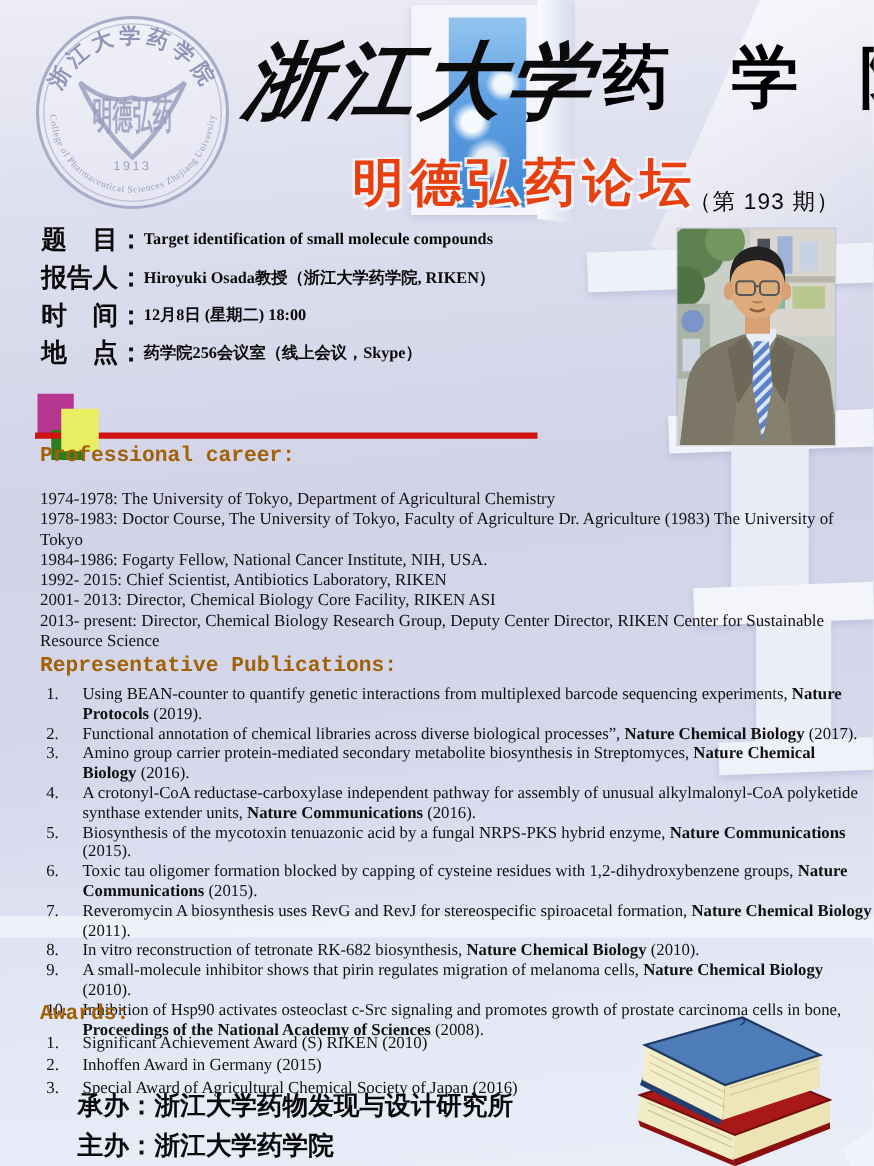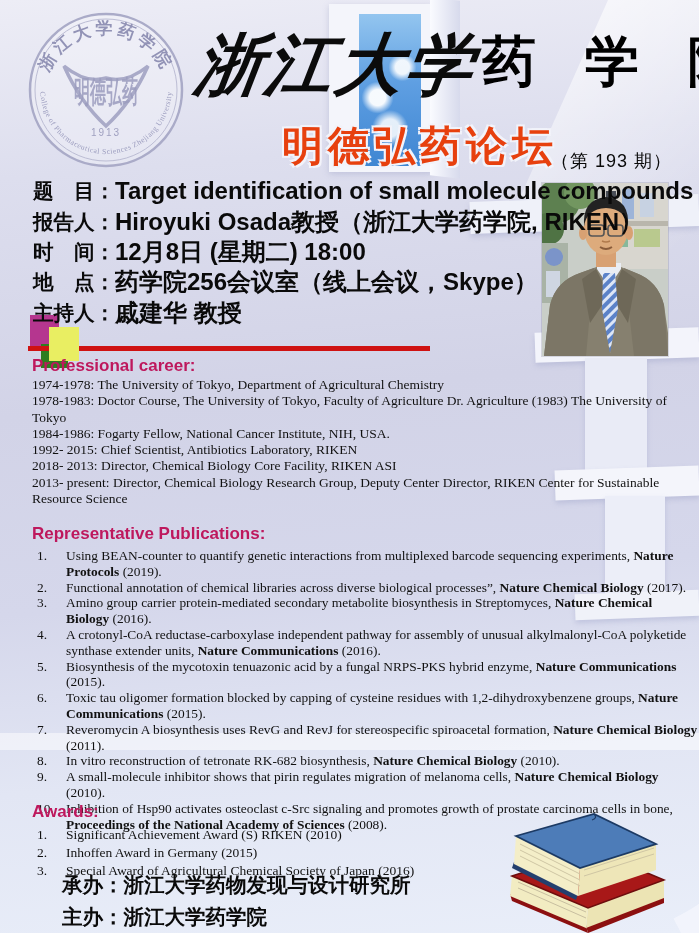--- a/index.html
+++ b/index.html
@@ -37,38 +37,38 @@
   .col{font-weight:900;font-size:54px;letter-spacing:17px;color:#000;margin-left:6px;
     display:inline-block;vertical-align:8px}
   .forum{margin-top:8px;margin-left:86px;font-size:41px;font-weight:900;color:#e7400e;letter-spacing:5px;
     text-shadow:2px 2px 0 #f2f3fa,-2px -2px 0 #f2f3fa,2px -2px 0 #f2f3fa,-2px 2px 0 #f2f3fa}
   .issue{position:absolute;left:551px;top:149px;font-size:18px;font-weight:400;letter-spacing:1px;z-index:3}
 
   
   .details{position:absolute;left:33px;top:176px;z-index:3}
   .drow{display:flex;height:30.4px;align-items:center}
   .dlabel{font-weight:900;font-size:20.5px;white-space:pre}
-  .dvalue{font-weight:700;font-size:24px;white-space:pre;font-family:Liberation Sans, sans-serif}
+  .dvalue{font-weight:700;font-size:13px;white-space:pre;font-family:Liberation Serif, serif}
 
   
   .photo{position:absolute;left:542px;top:183px;width:126px;height:173px;z-index:2;
     box-shadow:0 0 0 1px rgba(120,120,140,.25)}
 
   
   .sq{position:absolute}
   .sq.m{left:30px;top:315px;width:29px;height:35px;background:#b5368f;z-index:2}
   .sq.g{left:41px;top:344px;width:27px;height:24px;background:#2f7d1f;z-index:2}
   .redline{position:absolute;left:28px;top:346px;width:402px;height:5px;background:#cf1212;z-index:2}
   .sq.y{left:49px;top:327px;width:30px;height:34px;background:#e9ee62;z-index:3}
 
   
   .sec{position:absolute;z-index:3}
-  .sec-heading{font-family:Liberation Sans, sans-serif;font-weight:700;font-size:17px;color:#be185d}
+  .sec-heading{font-family:Liberation Mono, monospace;font-weight:700;font-size:17px;color:#a16207}
   .career{left:32px;top:356px;width:666px}
-  .career .items{margin-top:1px}
+  .career .items{margin-top:16px}
   .citem{font-family:"Liberation Serif","DejaVu Serif",serif;font-size:13.5px;line-height:16.3px;color:#111}
   .pubs{left:32px;top:524px;width:666px}
   .pubs .items{margin-top:4px}
   .pitem{display:flex;font-family:"Liberation Serif","DejaVu Serif",serif;font-size:13.4px;line-height:15.8px;color:#111}
   .pnum{flex:0 0 24px;padding-left:5px}
   .ptext{flex:1;padding-left:5px}
   .journal{font-weight:700}
   .awards{left:32px;top:802px;width:520px}
   .awards .items{margin-top:4px}
   .aitem{display:flex;font-family:"Liberation Serif","DejaVu Serif",serif;font-size:13.5px;line-height:18px;color:#111}
@@ -137,24 +137,20 @@
     <div class="drow">
       <span class="dlabel">时　间：</span>
       <span class="dvalue">12月8日 (星期二) 18:00</span>
     </div>
 
     <div class="drow">
       <span class="dlabel">地　点：</span>
       <span class="dvalue">药学院256会议室（线上会议，Skype）</span>
     </div>
 
-    <div class="drow">
-      <span class="dlabel">主持人：</span>
-      <span class="dvalue">戚建华 教授</span>
-    </div>
   </div>
 
 <svg class="photo" width="126" height="173" viewBox="0 0 126 173">
   <rect width="126" height="173" fill="#c9cec8"></rect>
   <rect x="58" y="0" width="68" height="86" fill="#d8d6cf"></rect>
   <rect x="64" y="8" width="10" height="26" fill="#4a4f58"></rect>
   <rect x="80" y="6" width="12" height="30" fill="#9db4d8"></rect>
   <rect x="98" y="10" width="14" height="24" fill="#c7d2e2"></rect>
   <rect x="58" y="38" width="68" height="5" fill="#b9b6ac"></rect>
   <rect x="92" y="46" width="26" height="18" fill="#b9c98e"></rect>
@@ -202,21 +198,21 @@
       <div class="citem">1974-1978: The University of Tokyo, Department of Agricultural Chemistry</div>
 
       <div class="citem">1978-1983: Doctor Course, The University of Tokyo, Faculty of Agriculture Dr. Agriculture (1983) The University of Tokyo</div>
 
 
       <div class="citem">1984-1986: Fogarty Fellow, National Cancer Institute, NIH, USA.</div>
 
       <div class="citem">1992- 2015: Chief Scientist, Antibiotics Laboratory, RIKEN</div>
 
 
-      <div class="citem">2018- 2013: Director, Chemical Biology Core Facility, RIKEN ASI</div>
+      <div class="citem">2001- 2013: Director, Chemical Biology Core Facility, RIKEN ASI</div>
 
       <div class="citem">2013- present: Director, Chemical Biology Research Group, Deputy Center Director, RIKEN Center for Sustainable Resource Science</div>
     </div>
 </div>
 
 <div class="sec pubs">
   <div class="sec-heading">Representative Publications:</div>
   <div class="items">
 
       <div class="pitem">

